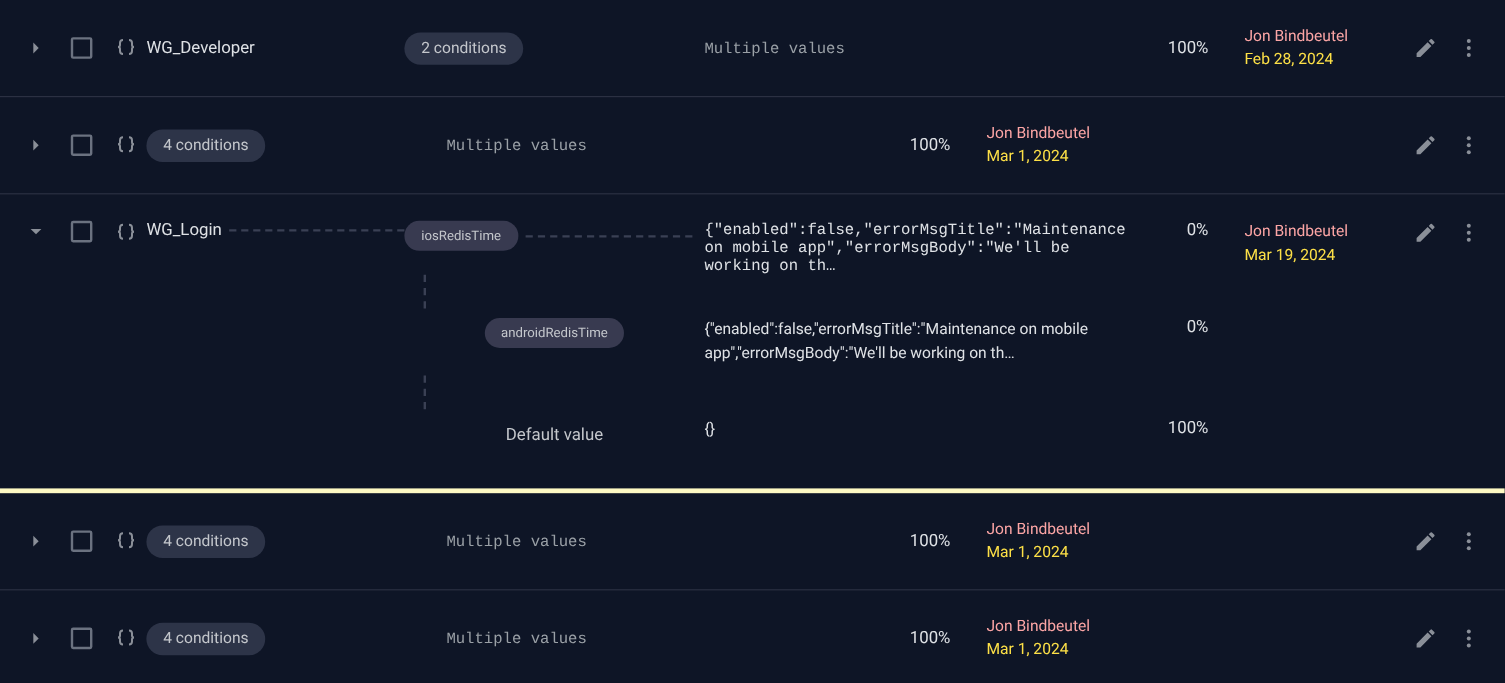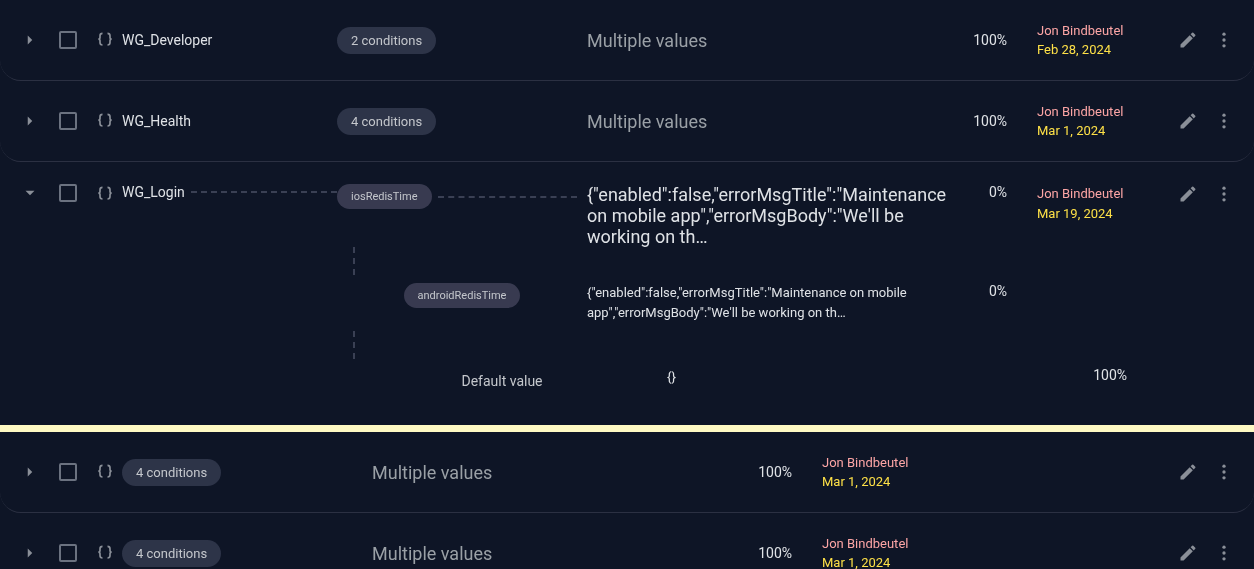--- a/index.html
+++ b/index.html
@@ -11,28 +11,27 @@
     font-size: 13px;
     overflow: hidden;
   }
   .table { width: 100%; }
   .row {
     display: flex;
     align-items: flex-start;
     border-bottom: 1px solid #2b3042;
     padding: 0;
     min-height: 80px;
-    border-radius: 21px;
   }
   .col-expand { width: 48px; display: flex; align-items: center; justify-content: center; padding-left: 12px; }
   .col-check { width: 40px; display: flex; align-items: center; justify-content: center; }
   .col-type { width: 34px; display: flex; align-items: center; justify-content: center; }
   .col-name { width: 215px; display: flex; align-items: center; font-size: 14px; color: #dfe2e6; }
   .col-cond { width: 250px; display: flex; align-items: center; }
-  .col-value { width: 360px; display: flex; align-items: center; font-size: 18px; color: #9aa0a6; }
+  .col-value { width: 360px; display: flex; align-items: center; font-size: 13px; color: #9aa0a6; font-family: Liberation Mono, monospace; }
   .col-pct { width: 60px; display: flex; align-items: center; justify-content: flex-end; font-size: 14px; color: #dfe2e6; }
   .col-author { width: 130px; display: flex; flex-direction: column; justify-content: center; padding-left: 30px; font-size: 13px; color: #9aa0a6; line-height: 1.5; }
   .col-actions { flex: 1; display: flex; align-items: center; justify-content: flex-end; gap: 16px; padding-right: 20px; }
 
   .chevron {
     width: 18px; height: 18px; cursor: pointer; fill: #8a8f98;
   }
   .checkbox {
     width: 18px; height: 18px; border: 2px solid #6b7280; border-radius: 2px; cursor: pointer;
   }
@@ -54,21 +53,21 @@
     display: inline-block;
   }
   .edit-icon, .more-icon {
     width: 20px; height: 20px; fill: #8a8f98; cursor: pointer;
   }
 
   
   .row-expanded {
     display: block;
     padding: 0;
-    border-bottom: 7px solid #fef9c3;
+    border-bottom: 4px solid #fef9c3;
   }
   .row-expanded-top {
     display: flex;
     align-items: flex-start;
     width: 100%;
     padding-top: 22px;
   }
   .sub-row {
     display: flex;
     align-items: flex-start;
@@ -183,21 +182,20 @@
     </div>
     <div class="col-check">
       <div class="checkbox"></div>
     </div>
     <div class="col-type">
       <svg class="type-icon" viewBox="0 0 24 24" stroke-width="2">
         <path d="M9 4c-2 0-3 1-3 3v2c0 1-1 2-2 2 1 0 2 1 2 2v2c0 2 1 3 3 3"></path>
         <path d="M15 4c2 0 3 1 3 3v2c0 1 1 2 2 2-1 0-2 1-2 2v2c0 2-1 3-3 3"></path>
       </svg>
     </div>
-    <div class="col-name">WG_Health</div>
     <div class="col-cond">
       <span class="pill">4 conditions</span>
     </div>
     <div class="col-value">Multiple values</div>
     <div class="col-pct">100%</div>
     <div class="col-author">
       <span class="author-name">Jon Bindbeutel</span>
       <span class="author-date">Mar 1, 2024</span>
     </div>
     <div class="col-actions">
@@ -268,21 +266,21 @@
       </div>
       <div class="sub-value value-json">{"enabled":false,"errorMsgTitle":"Maintenance on mobile app","errorMsgBody":"We'll be working on th…</div>
       <div class="sub-pct">0%</div>
     </div>
 
     <div class="vert-dash-wrap">
       <div class="vert-dash-spacer"></div>
       <div class="vert-dash"></div>
     </div>
 
-    <div class="sub-row" style="padding-bottom:28px;gap:40px;">
+    <div class="sub-row" style="padding-bottom:28px;">
       <div class="sub-spacer-left"></div>
       <div class="sub-cond">
         <span class="default-label">Default value</span>
         <div class="dashes-h"></div>
       </div>
       <div class="sub-value value-json">{}</div>
       <div class="sub-pct">100%</div>
     </div>
 
   </div>

